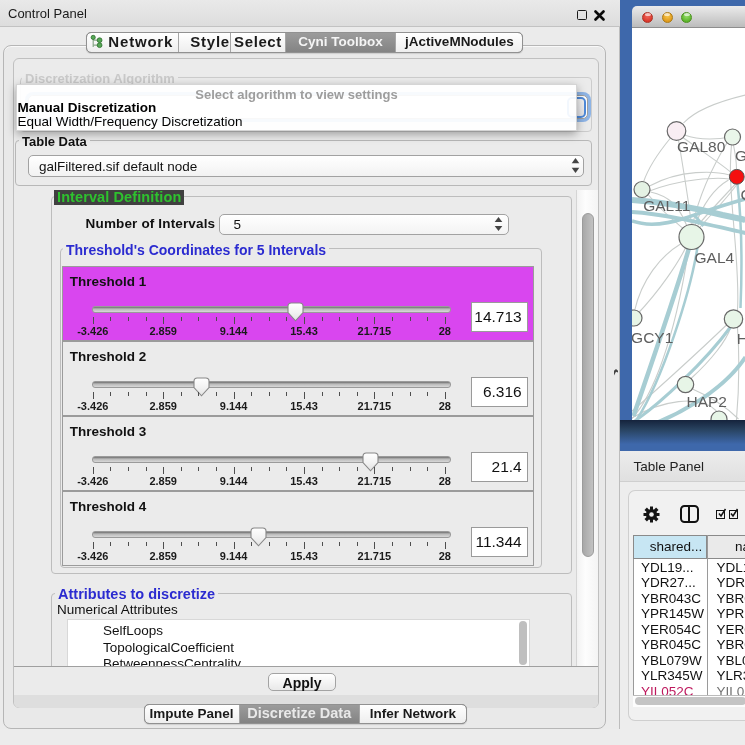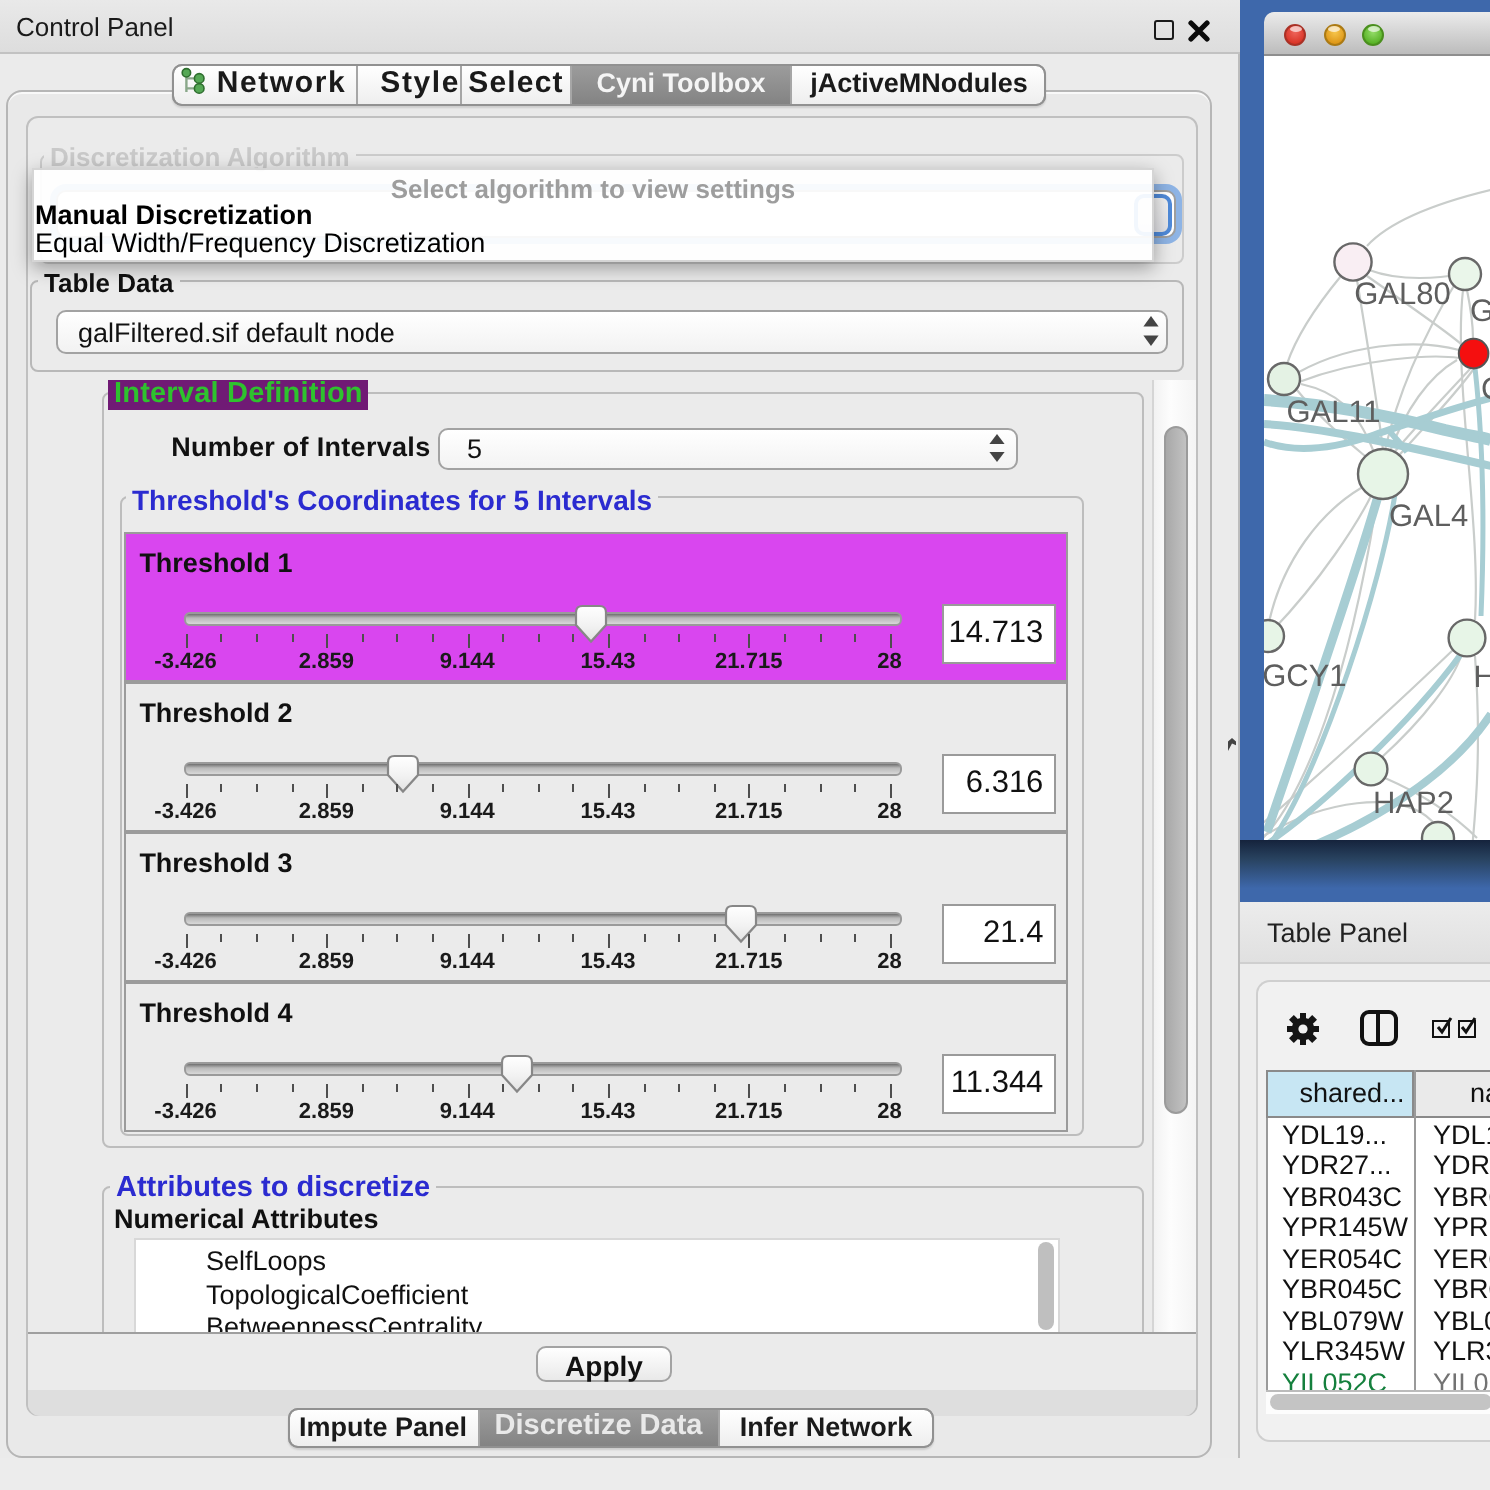--- a/index.html
+++ b/index.html
@@ -32,21 +32,21 @@
 <div style="position:absolute;left:15px;top:140px;width:577px;height:46px;border:1px solid #b8b8b8;border-radius:4px;box-sizing:border-box;"></div>
 <div style="position:absolute;left:19px;top:133.5px;background:#ebebeb;padding:0 3px;font-size:13px;font-weight:bold;color:#111;">Table Data</div>
 <div style="position:absolute;left:28px;top:154.5px;width:556px;height:22.5px;background:linear-gradient(180deg,#ffffff,#f2f2f2);border:1px solid #a2a2a2;border-radius:5px;box-sizing:border-box;font-size:13.5px;color:#111;line-height:21px;padding-left:10px;">galFiltered.sif default node</div>
 <svg class="abs" style="left:571px;top:158px;" width="9" height="16" viewBox="0 0 9 16">
       <path d="M4.5 0 L8.3 5.2 L0.7 5.2 Z" fill="#444"></path>
       <path d="M4.5 15 L8.3 9.8 L0.7 9.8 Z" fill="#444"></path>
     </svg>
 <div style="position:absolute;left:20px;top:190px;width:555px;height:476px;overflow:hidden;">
       <div style="position:absolute;left:-20px;top:-190px;width:620px;height:745px;">
 <div style="position:absolute;left:51.3px;top:196px;width:521px;height:378px;border:1px solid #bdbdbd;border-radius:4px;box-sizing:border-box;"></div>
-<div style="position:absolute;left:54px;top:189px;background:#701a75;padding:0 3px;font-size:14.5px;font-weight:bold;color:#2ec22e;letter-spacing:0.1px;">Interval Definition</div>
+<div style="position:absolute;left:54px;top:189px;background:#404040;padding:0 3px;font-size:14.5px;font-weight:bold;color:#2ec22e;letter-spacing:0.1px;">Interval Definition</div>
 <div style="position:absolute;left:85.6px;top:216px;font-size:13.5px;font-weight:bold;color:#111;letter-spacing:0.15px;">Number of Intervals</div>
 <div style="position:absolute;left:218.5px;top:214px;width:290px;height:21px;background:linear-gradient(180deg,#ffffff,#f3f3f3);border:1px solid #a2a2a2;border-radius:5px;box-sizing:border-box;font-size:13.5px;color:#111;line-height:19px;padding-left:14px;">5</div>
 <svg class="abs" style="left:494px;top:217px;" width="9" height="15" viewBox="0 0 9 15">
           <path d="M4.5 0 L8.3 5 L0.7 5 Z" fill="#444"></path>
           <path d="M4.5 14 L8.3 9 L0.7 9 Z" fill="#444"></path>
         </svg>
 <div style="position:absolute;left:60px;top:248px;width:481.6px;height:320px;border:1px solid #bdbdbd;border-radius:4px;box-sizing:border-box;"></div>
 <div style="position:absolute;left:63px;top:241.5px;background:#ebebeb;padding:0 3px;font-size:14px;font-weight:bold;color:#2b2bd0;">Threshold's Coordinates for 5 Intervals</div>
 <div style="position:absolute;left:61.7px;top:266px;width:472px;height:75px;border:1px solid #9b9b9b;background:#d946ef;box-sizing:border-box;">
           <div style="position:absolute;left:7px;top:7px;font-size:13.5px;font-weight:bold;color:#111;">Threshold 1</div>
@@ -211,21 +211,21 @@
           <div style="position:absolute;left:0.1px;top:58px;width:60px;text-align:center;font-size:11px;font-weight:bold;color:#1a1a1a;">-3.426</div>
           <div style="position:absolute;left:70.5px;top:58px;width:60px;text-align:center;font-size:11px;font-weight:bold;color:#1a1a1a;">2.859</div>
           <div style="position:absolute;left:140.9px;top:58px;width:60px;text-align:center;font-size:11px;font-weight:bold;color:#1a1a1a;">9.144</div>
           <div style="position:absolute;left:211.3px;top:58px;width:60px;text-align:center;font-size:11px;font-weight:bold;color:#1a1a1a;">15.43</div>
           <div style="position:absolute;left:281.7px;top:58px;width:60px;text-align:center;font-size:11px;font-weight:bold;color:#1a1a1a;">21.715</div>
           <div style="position:absolute;left:352.1px;top:58px;width:60px;text-align:center;font-size:11px;font-weight:bold;color:#1a1a1a;">28</div>
           <div style="position:absolute;left:408px;top:34.5px;width:57px;height:30px;background:#fff;border:1px solid #9a9a9a;box-sizing:border-box;font-size:15.5px;color:#111;text-align:right;line-height:27px;padding-right:5px;">11.344</div>
         </div>
 <div style="position:absolute;left:51.3px;top:592.5px;width:521px;height:120px;border:1px solid #bdbdbd;border-radius:4px;box-sizing:border-box;"></div>
 <div style="position:absolute;left:55px;top:585.5px;background:#ebebeb;padding:0 3px;font-size:14.5px;font-weight:bold;color:#2b2bd0;">Attributes to discretize</div>
-<div style="position:absolute;left:57px;top:602px;font-size:13.5px;font-weight:bold;color:#111;">Numerical Attributes</div>
+<div style="position:absolute;left:57px;top:602px;font-size:13.5px;font-weight:normal;color:#111;">Numerical Attributes</div>
 <div style="position:absolute;left:67px;top:619px;width:463px;height:60px;background:#ffffff;border:1px solid #d8d8d8;box-sizing:border-box;">
           <div style="padding:3px 0 0 35px;font-size:13.5px;color:#111;line-height:16.5px;">SelfLoops<br>TopologicalCoefficient<br>BetweennessCentrality</div>
         </div>
 <div style="position:absolute;left:519px;top:621px;width:8px;height:44px;border-radius:4px;background:#bfbfbf;"></div>
 </div>
     </div>
 <div style="position:absolute;left:576px;top:190px;width:22px;height:476px;background:linear-gradient(90deg,#f2f2f2,#fdfdfd 40%,#f4f4f4);border-left:1px solid #d5d5d5;box-sizing:border-box;"></div>
 <div style="position:absolute;left:581.5px;top:213px;width:12px;height:344px;border-radius:6px;background:linear-gradient(90deg,#a8a8a8,#c2c2c2);border:0.5px solid #9b9b9b;box-sizing:border-box;"></div>
 <div style="position:absolute;left:14px;top:666px;width:584px;height:1px;background:#9f9f9f;"></div>
 <div style="position:absolute;left:268px;top:672.5px;width:68px;height:18.5px;border:1px solid #a3a3a3;border-radius:5px;background:linear-gradient(180deg,#ffffff,#e9e9e9);text-align:center;font-size:14px;font-weight:bold;color:#111;line-height:18px;box-sizing:border-box;">Apply</div>
@@ -346,19 +346,19 @@
         <div style="position:absolute;left:641px;top:606.0px;font-size:13.5px;color:#111;">YPR145W</div>
         <div style="position:absolute;left:716.5px;top:606.0px;font-size:13.5px;color:#111;">YPR1</div>
         <div style="position:absolute;left:641px;top:621.5px;font-size:13.5px;color:#111;">YER054C</div>
         <div style="position:absolute;left:716.5px;top:621.5px;font-size:13.5px;color:#111;">YER0</div>
         <div style="position:absolute;left:641px;top:637.0px;font-size:13.5px;color:#111;">YBR045C</div>
         <div style="position:absolute;left:716.5px;top:637.0px;font-size:13.5px;color:#111;">YBR0</div>
         <div style="position:absolute;left:641px;top:652.5px;font-size:13.5px;color:#111;">YBL079W</div>
         <div style="position:absolute;left:716.5px;top:652.5px;font-size:13.5px;color:#111;">YBL0</div>
         <div style="position:absolute;left:641px;top:668.0px;font-size:13.5px;color:#111;">YLR345W</div>
         <div style="position:absolute;left:716.5px;top:668.0px;font-size:13.5px;color:#111;">YLR3</div>
-        <div style="position:absolute;left:641px;top:683.5px;font-size:13.5px;color:#15803d;">YIL052C</div>
+        <div style="position:absolute;left:641px;top:683.5px;font-size:13.5px;color:#be185d;">YIL052C</div>
         <div style="position:absolute;left:716.5px;top:683.5px;font-size:13.5px;color:#737373;">YIL0</div>
       </div>
     </div>
 <div style="position:absolute;left:706.5px;top:535px;width:1px;height:159.5px;background:#9a9a9a;"></div>
 <div style="position:absolute;left:633px;top:694.5px;width:112px;height:12px;background:#fdfdfd;border-top:1px solid #bbb;box-sizing:border-box;"></div>
 <div style="position:absolute;left:634.5px;top:697px;width:111px;height:7.5px;border-radius:4px;background:#c4c4c4;"></div>
 </div>
 </body></html>

